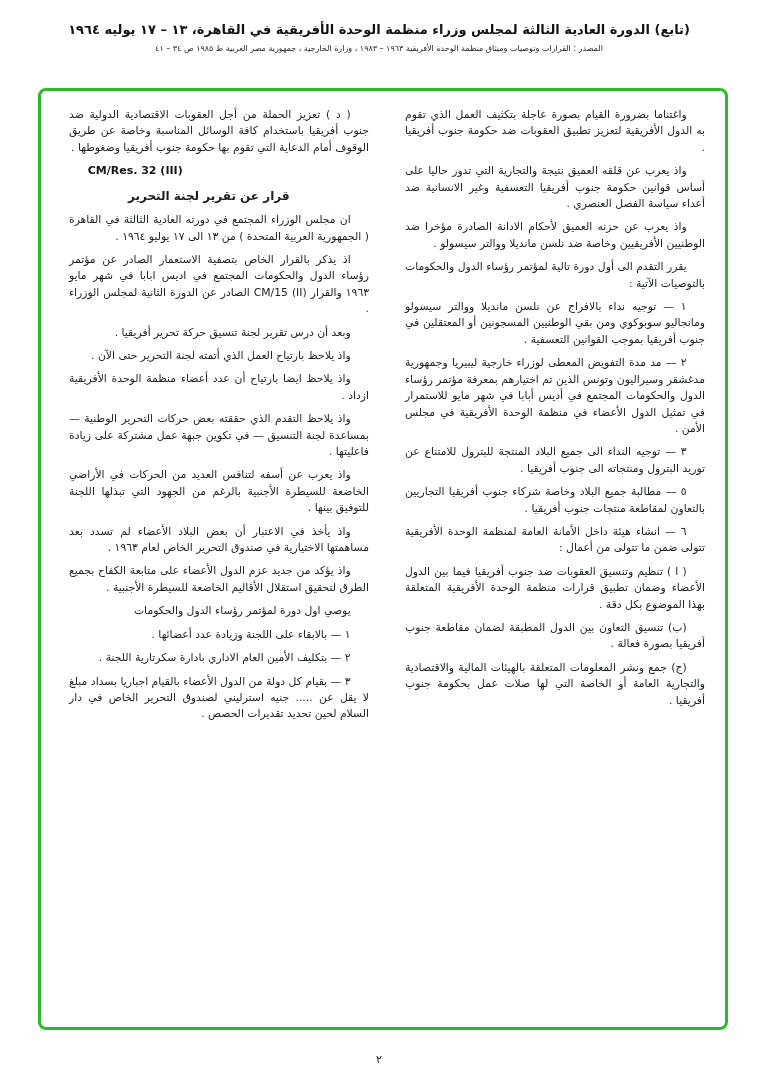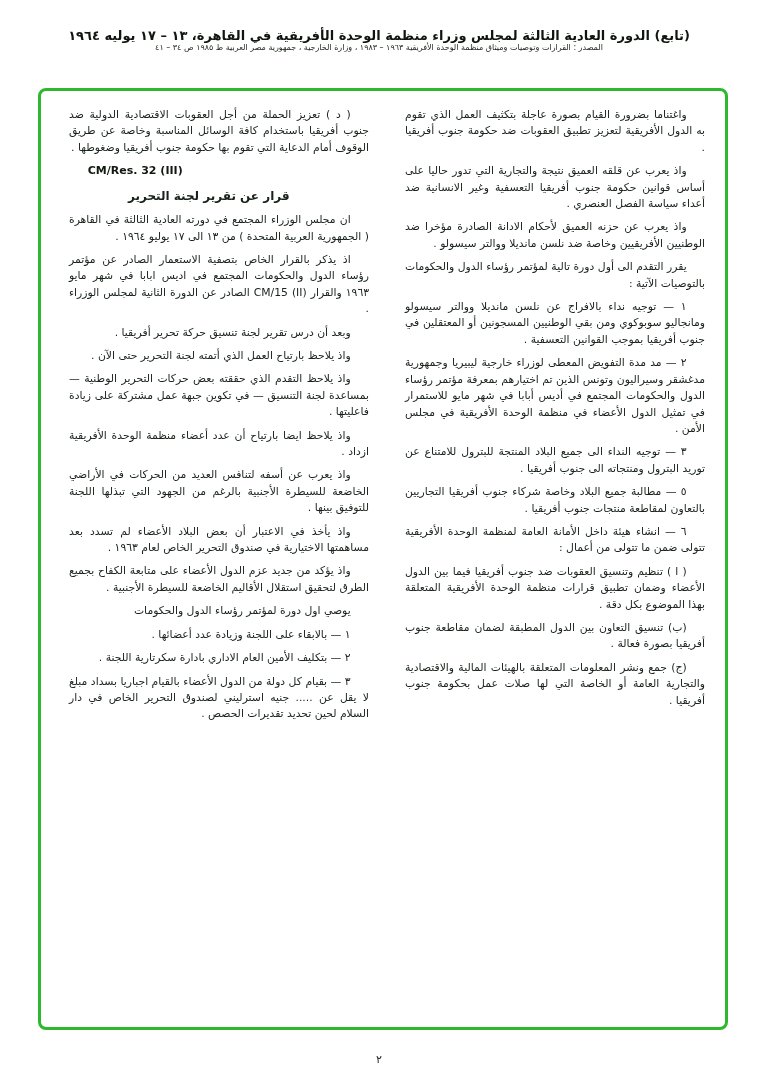--- a/index.html
+++ b/index.html
@@ -8,30 +8,31 @@
     width: 758px;
     height: 1078px;
     background: #ffffff;
     font-family: "DejaVu Sans", sans-serif;
     color: #1c231c;
     overflow: hidden;
   }
   .header {
     direction: rtl;
     text-align: center;
-    padding-top: 28px;
+    padding-top: 22px;
   }
   .header-title {
     font-size: 13px;
     font-weight: bold;
     color: #101510;
     letter-spacing: 0.2px;
   }
   .header-source {
     font-size: 8px;
+    margin-top: 7px;
     color: #20281f;
   }
   .content-frame {
     position: absolute;
     left: 38px;
     right: 30px;
     top: 88px;
     bottom: 48px;
     border: 3px solid #2eb82e;
     border-radius: 8px;
@@ -115,22 +116,22 @@
       </div>
 
       <div class="col">
         <p>( د ) تعزيز الحملة من أجل العقوبات الاقتصادية الدولية ضد جنوب أفريقيا باستخدام كافة الوسائل المناسبة وخاصة عن طريق الوقوف أمام الدعاية التي تقوم بها حكومة جنوب أفريقيا وضغوطها .</p>
         <p class="resolution-code">CM/Res. 32 (III)</p>
         <p class="resolution-title">قرار عن تقرير لجنة التحرير</p>
         <p>ان مجلس الوزراء المجتمع في دورته العادية الثالثة في القاهرة ( الجمهورية العربية المتحدة ) من ١٣ الى ١٧ يوليو ١٩٦٤ .</p>
         <p>اذ يذكر بالقرار الخاص بتصفية الاستعمار الصادر عن مؤتمر رؤساء الدول والحكومات المجتمع في اديس ابابا في شهر مايو ١٩٦٣ والقرار CM/15 (II) الصادر عن الدورة الثانية لمجلس الوزراء .</p>
         <p>وبعد أن درس تقرير لجنة تنسيق حركة تحرير أفريقيا .</p>
         <p>واذ يلاحظ بارتياح العمل الذي أتمته لجنة التحرير حتى الآن .</p>
+        <p>واذ يلاحظ ايضا بارتياح أن عدد أعضاء منظمة الوحدة الأفريقية ازداد .</p>
         <p>واذ يلاحظ التقدم الذي حققته بعض حركات التحرير الوطنية — بمساعدة لجنة التنسيق — في تكوين جبهة عمل مشتركة على زيادة فاعليتها .</p>
-        <p>واذ يلاحظ ايضا بارتياح أن عدد أعضاء منظمة الوحدة الأفريقية ازداد .</p>
         <p>واذ يعرب عن أسفه لتنافس العديد من الحركات في الأراضي الخاضعة للسيطرة الأجنبية بالرغم من الجهود التي تبذلها اللجنة للتوفيق بينها .</p>
         <p>واذ يأخذ في الاعتبار أن بعض البلاد الأعضاء لم تسدد بعد مساهمتها الاختيارية في صندوق التحرير الخاص لعام ١٩٦٣ .</p>
         <p>واذ يؤكد من جديد عزم الدول الأعضاء على متابعة الكفاح بجميع الطرق لتحقيق استقلال الأقاليم الخاضعة للسيطرة الأجنبية .</p>
         <p class="recommend-line">يوصي اول دورة لمؤتمر رؤساء الدول والحكومات</p>
         <p>١ — بالابقاء على اللجنة وزيادة عدد أعضائها .</p>
         <p>٢ — بتكليف الأمين العام الاداري بادارة سكرتارية اللجنة .</p>
         <p>٣ — بقيام كل دولة من الدول الأعضاء بالقيام اجباريا بسداد مبلغ لا يقل عن ..... جنيه استرليني لصندوق التحرير الخاص في دار السلام لحين تحديد تقديرات الحصص .</p>
       </div>
 
     </div>

